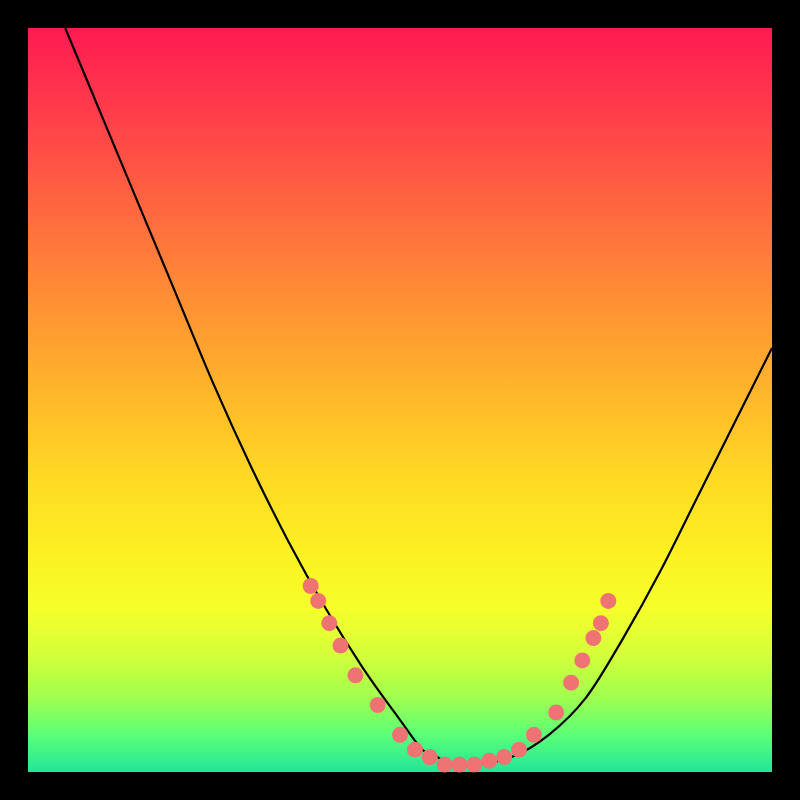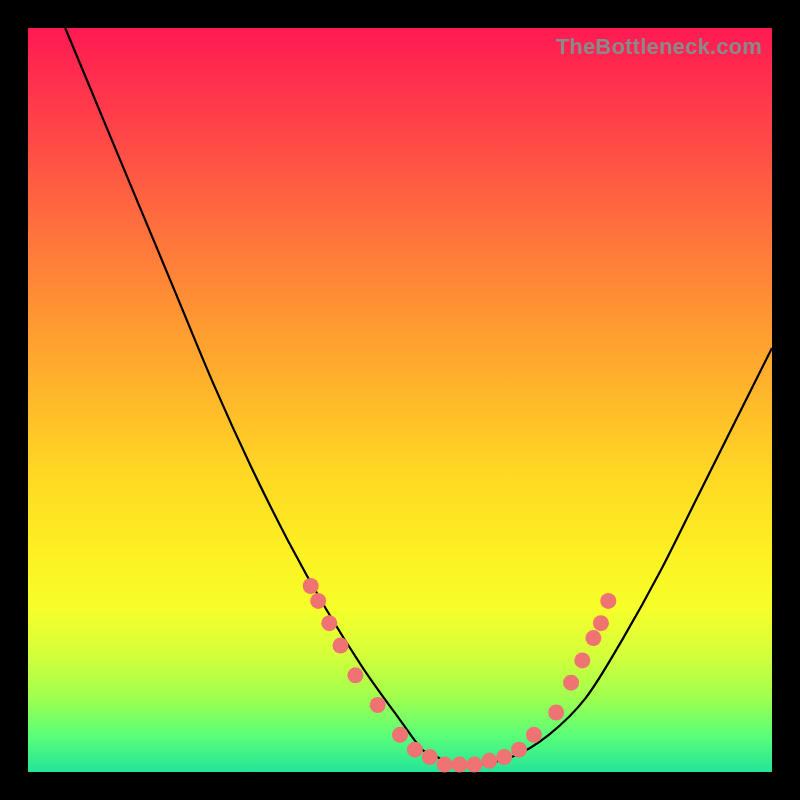--- a/index.html
+++ b/index.html
@@ -55,21 +55,20 @@
     stroke-width: 2.2;
   }
   .dot {
     fill: #ef7373;
   }
 </style>
 </head>
 <body>
 
 <div class="frame">
-  <div class="watermark">TheBottleneck.com</div>
   <svg class="curve" viewBox="0 0 744 744">
     <path id="curvePath" class="curve-path" d="M 37.2 0.0 C 43.4 14.9, 62.0 59.5, 74.4 89.3 C 86.8 119.0, 99.2 148.8, 111.6 178.6 C 124.0 208.3, 136.4 238.1, 148.8 267.8 C 161.2 297.6, 173.6 328.6, 186.0 357.1 C 198.4 385.6, 210.8 412.9, 223.2 439.0 C 235.6 465.0, 248.0 489.8, 260.4 513.4 C 272.8 536.9, 285.2 559.2, 297.6 580.3 C 310.0 601.4, 322.4 621.2, 334.8 639.8 C 347.2 658.4, 362.1 678.3, 372.0 691.9 C 381.9 705.6, 388.1 715.5, 394.3 721.7 C 400.5 727.9, 404.2 726.6, 409.2 729.1 C 414.2 731.6, 417.9 735.3, 424.1 736.6 C 430.3 737.8, 436.5 737.8, 446.4 736.6 C 456.3 735.3, 471.2 734.1, 483.6 729.1 C 496.0 724.2, 508.4 716.7, 520.8 706.8 C 533.2 696.9, 545.6 685.7, 558.0 669.6 C 570.4 653.5, 582.8 631.2, 595.2 610.1 C 607.6 589.0, 620.0 566.7, 632.4 543.1 C 644.8 519.6, 657.2 493.5, 669.6 468.7 C 682.0 443.9, 694.4 419.1, 706.8 394.3 C 719.2 369.5, 737.8 332.3, 744.0 319.9"></path>
     <g id="dots">
         <circle cx="282.7" cy="558.0" r="8" class="dot"></circle>
         <circle cx="290.2" cy="572.9" r="8" class="dot"></circle>
         <circle cx="301.3" cy="595.2" r="8" class="dot"></circle>
         <circle cx="312.5" cy="617.5" r="8" class="dot"></circle>
         <circle cx="327.4" cy="647.3" r="8" class="dot"></circle>
         <circle cx="349.7" cy="677.0" r="8" class="dot"></circle>
         <circle cx="372.0" cy="706.8" r="8" class="dot"></circle>

